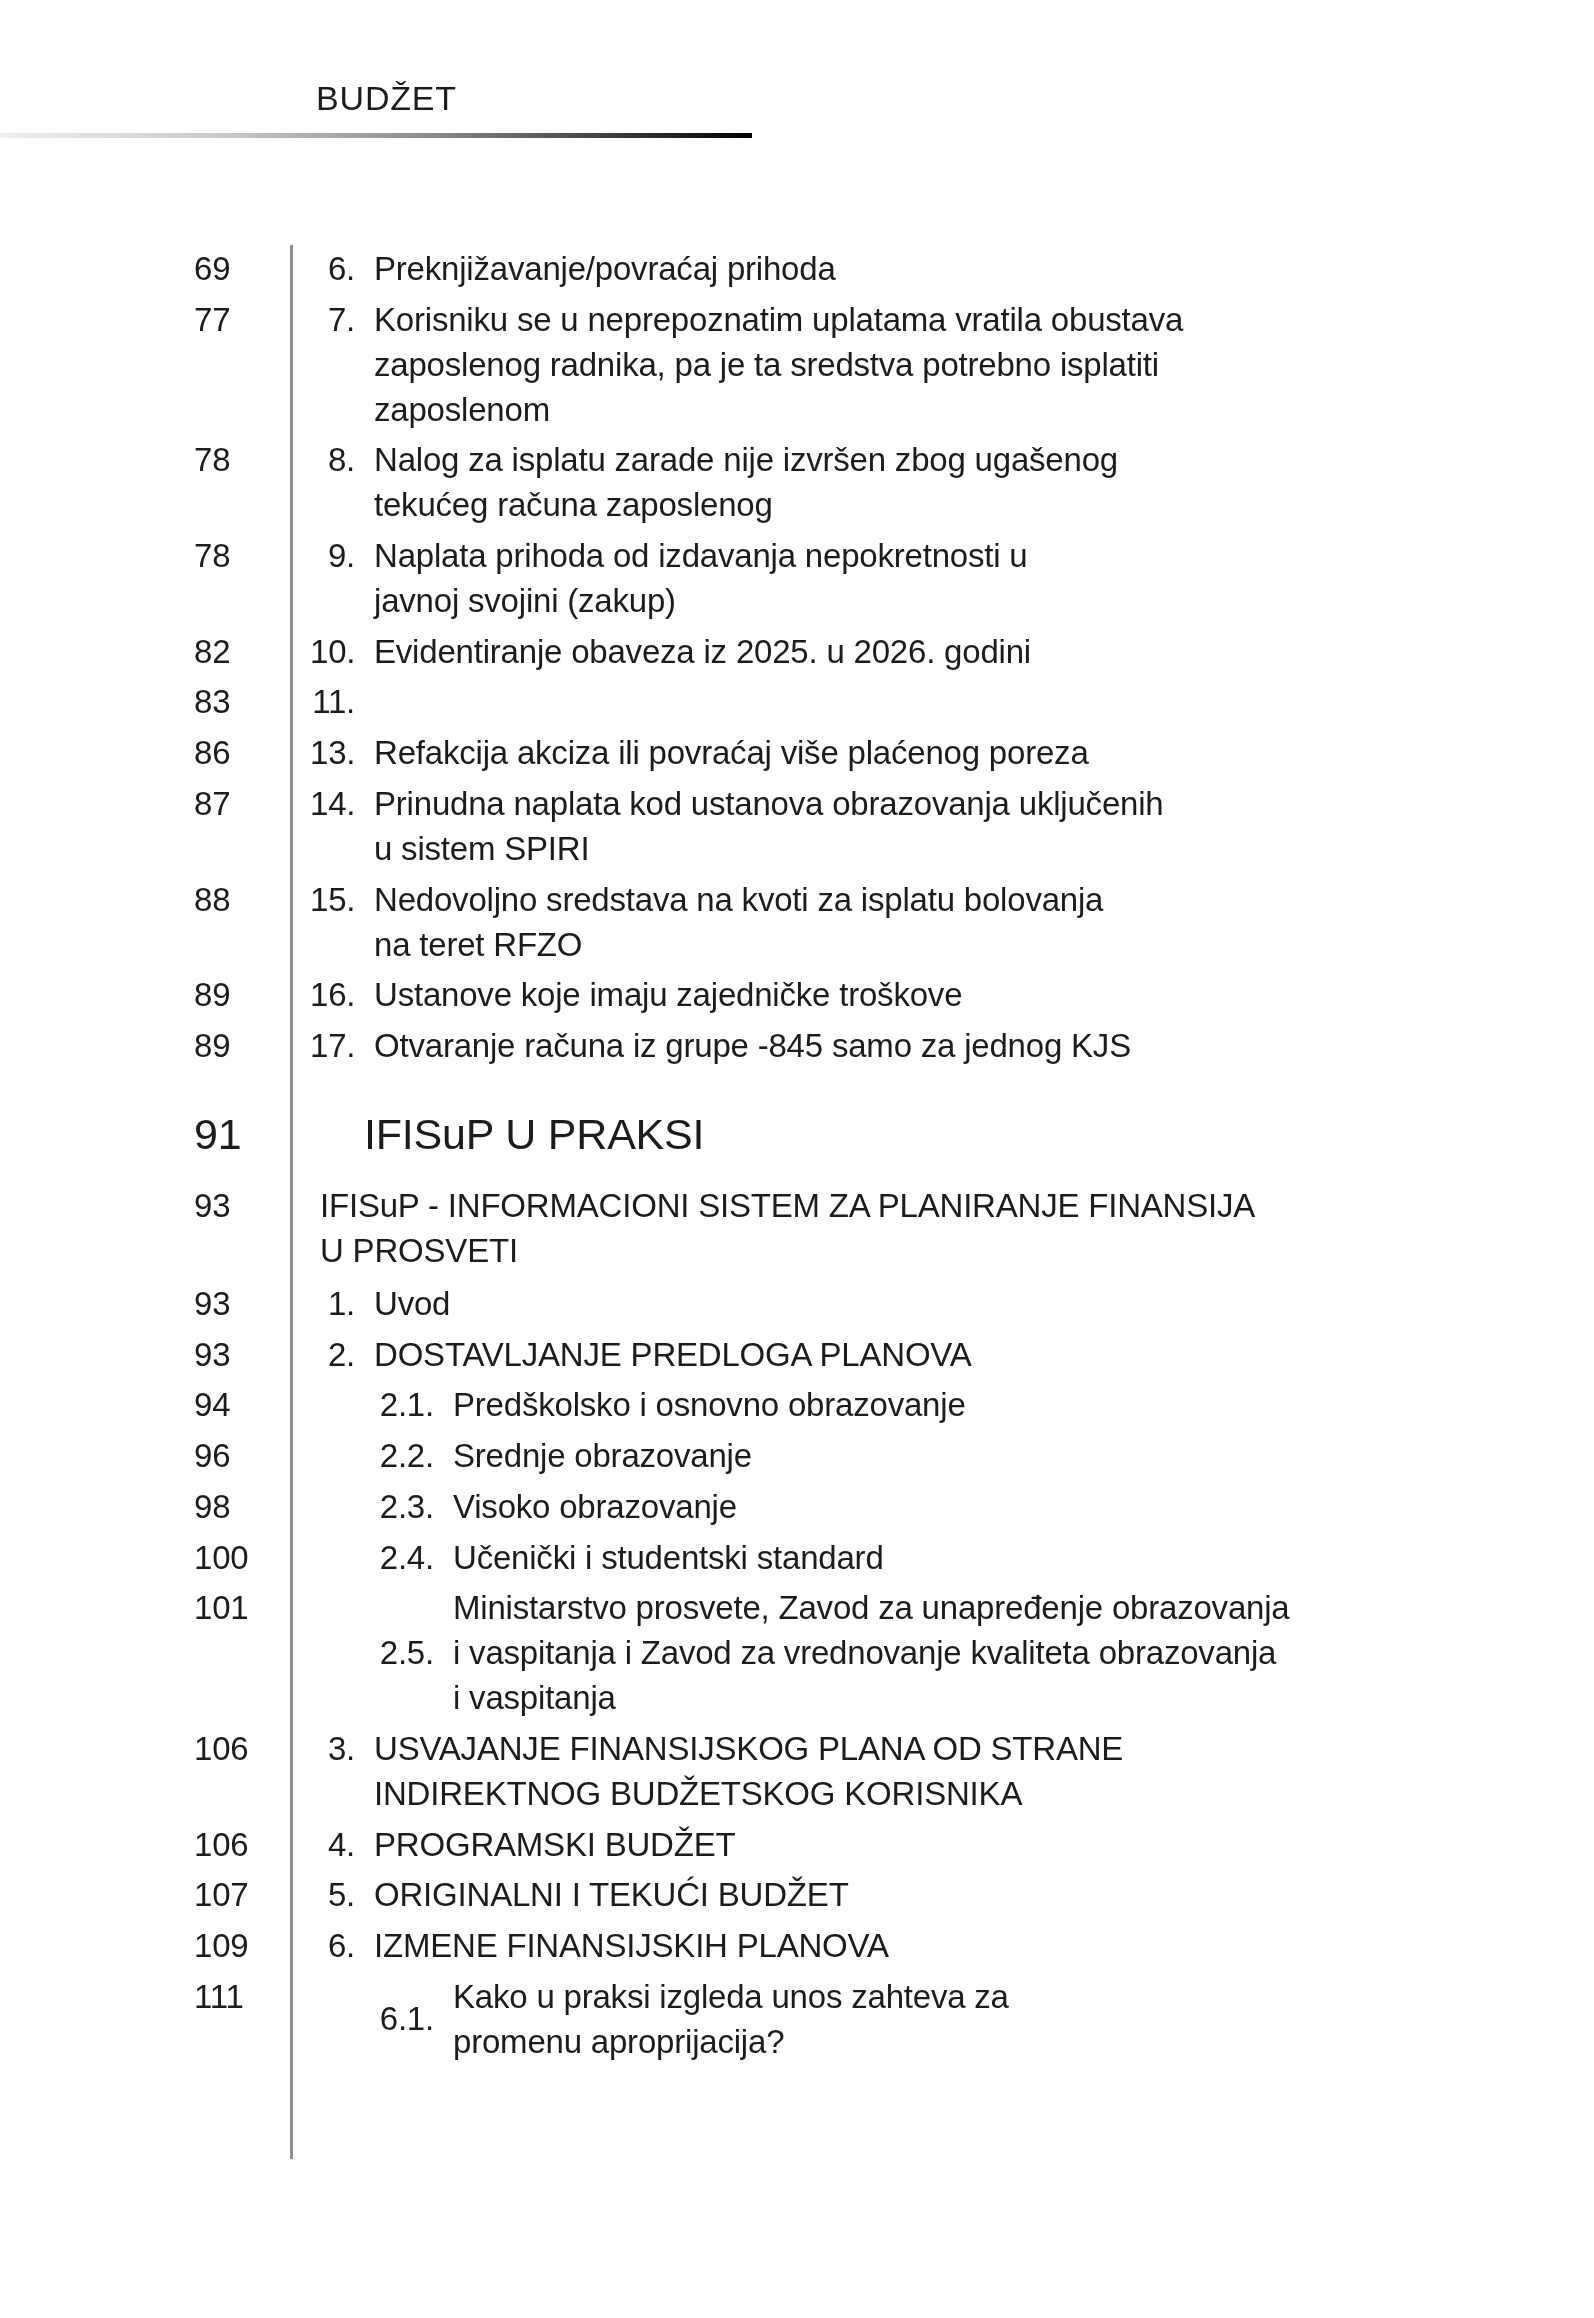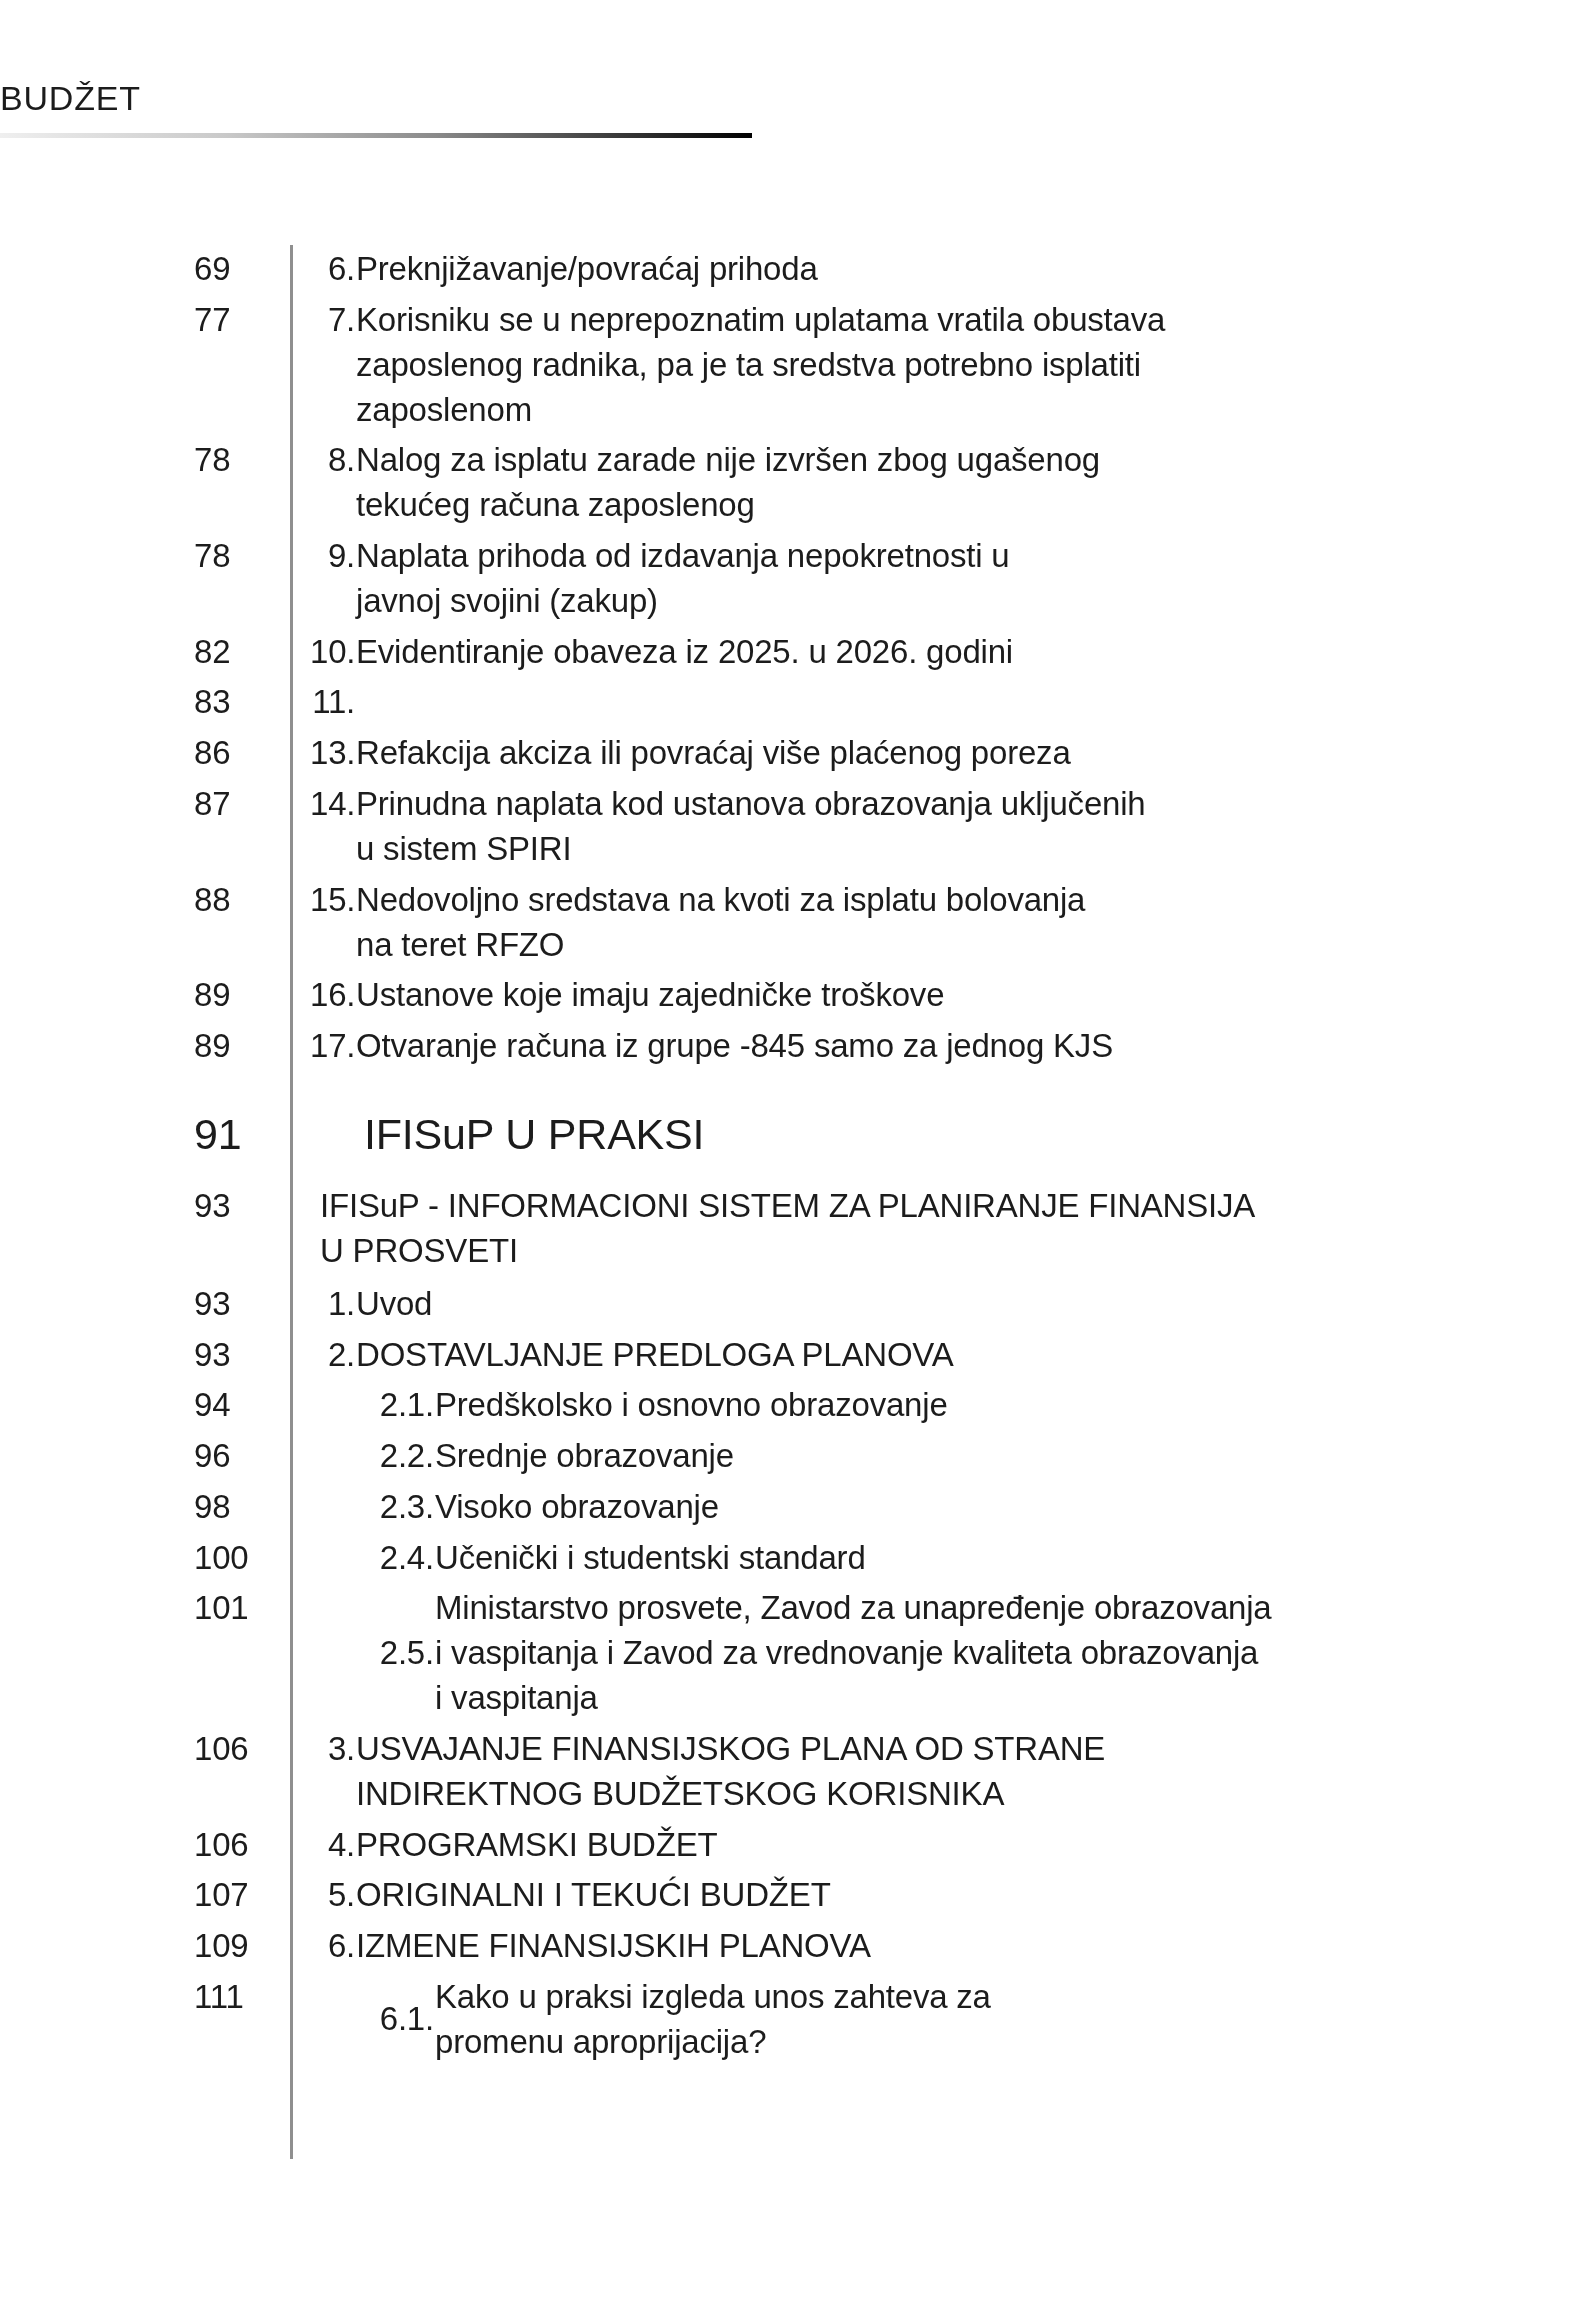--- a/index.html
+++ b/index.html
@@ -15,26 +15,27 @@
     overflow: hidden;
     font-family: "Liberation Sans", "DejaVu Sans", sans-serif;
     color: #1c1c1c;
     font-weight: 300;
   }
   .header-title {
     position: absolute;
     left: 0;
     top: 77px;
     width: 751px;
-    text-align: left;
+    text-align: center;
     font-size: 34px;
     line-height: 43px;
     letter-spacing: 0.8px;
     color: #1c1c1c;
     padding-right: 1.6px;
+    padding-left: 11px;
   }
   .header-rule {
     position: absolute;
     left: 0;
     top: 133px;
     width: 752px;
     height: 4.9px;
     background: linear-gradient(to right, #efefef, #c9c9c9 30%, #8a8a8a 58%, #3a3a3a 82%, #000000);
   }
   .vrule {
@@ -66,21 +67,21 @@
     display: flex;
     flex: 1;
   }
   .inum {
     width: 45px;
     flex-shrink: 0;
     text-align: right;
     white-space: nowrap;
   }
   .etext {
-    margin-left: 1px;
+    margin-left: 19px;
     white-space: pre-line;
   }
   .row.level1 .body { margin-left: 63px; align-items: center; }
   .row.level1 .inum { width: 61px; }
   .row.noinum .body { margin-left: 10px; }
   .row.noinum .etext { margin-left: 0; }
   .row.heading {
     font-size: 43px;
     line-height: 51px;
     margin-top: 41px;

